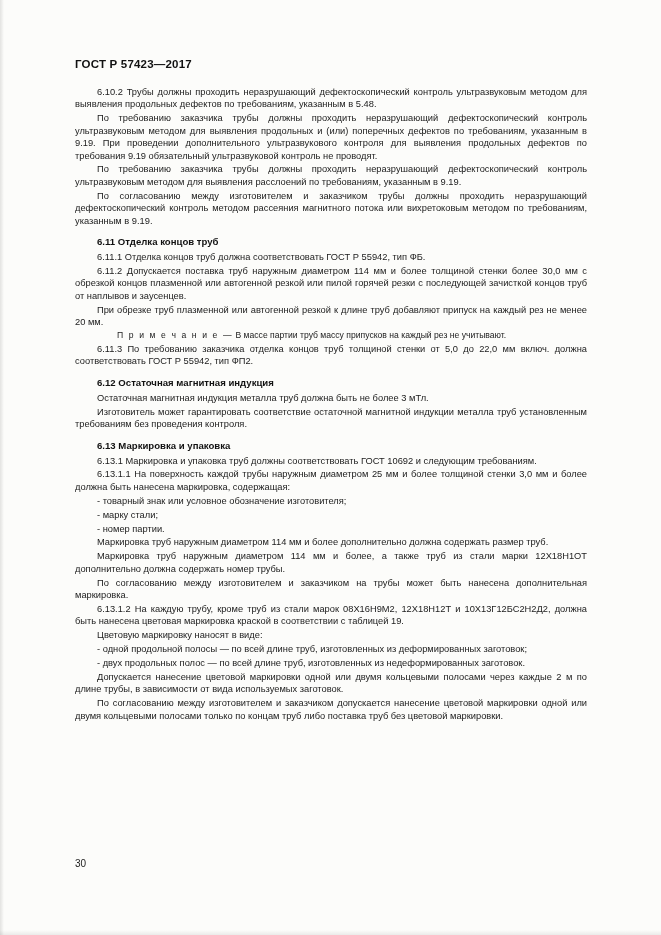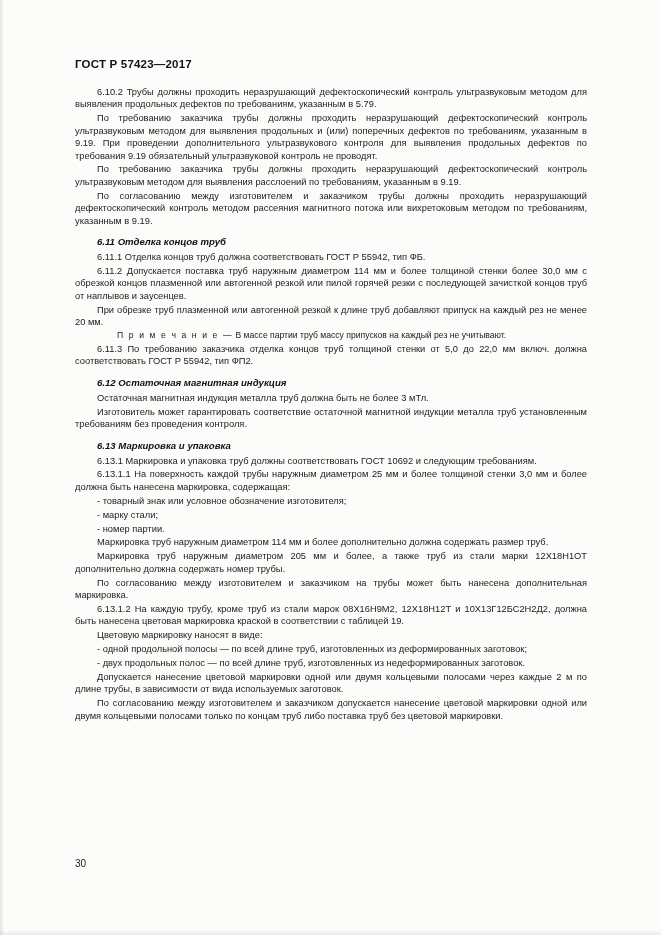--- a/index.html
+++ b/index.html
@@ -47,21 +47,20 @@
   }
   p.ind {
     text-indent: 22px;
   }
   h2.sec {
     font-size: 9.6px;
     font-weight: bold;
     margin: 9px 0 4px 0;
     text-indent: 22px;
     color: #111;
-    font-style: italic;
   }
   p.note {
     text-indent: 22px;
     font-size: 8.6px;
     line-height: 11.6px;
   }
   .sp-wide {
     letter-spacing: 1.6px;
     margin-left: 20px;
   }
@@ -96,21 +95,21 @@
 <body>
 
 <div class="page">
   <div class="sheet"></div>
   <div class="edge-shadow"></div>
   <div class="edge-shadow-b"></div>
 
   <div class="content">
     <div class="doc-header">ГОСТ Р 57423—2017</div>
 
-    <p class="ind">6.10.2  Трубы должны проходить неразрушающий дефектоскопический контроль ультразвуковым методом для выявления продольных дефектов по требованиям, указанным в 5.79.</p>
+    <p class="ind">6.10.2  Трубы должны проходить неразрушающий дефектоскопический контроль ультразвуковым методом для выявления продольных дефектов по требованиям, указанным в 5.48.</p>
     <p class="ind">По требованию заказчика трубы должны проходить неразрушающий дефектоскопический контроль ультразвуковым методом для выявления продольных и (или) поперечных дефектов по требованиям, указанным в 9.19. При проведении дополнительного ультразвукового контроля для выявления продольных дефектов по требования 9.19 обязательный ультразвуковой контроль не проводят.</p>
     <p class="ind">По требованию заказчика трубы должны проходить неразрушающий дефектоскопический контроль ультразвуковым методом для выявления расслоений по требованиям, указанным в 9.19.</p>
     <p class="ind">По согласованию между изготовителем и заказчиком трубы должны проходить неразрушающий дефектоскопический контроль методом рассеяния магнитного потока или вихретоковым методом по требованиям, указанным в 9.19.</p>
 
     <h2 class="sec">6.11  Отделка концов труб</h2>
 
     <p class="ind">6.11.1  Отделка концов труб должна соответствовать ГОСТ Р 55942, тип ФБ.</p>
     <p class="ind">6.11.2  Допускается поставка труб наружным диаметром 114 мм и более толщиной стенки более 30,0 мм с обрезкой концов плазменной или автогенной резкой или пилой горячей резки с последующей зачисткой концов труб от наплывов и заусенцев.</p>
     <p class="ind">При обрезке труб плазменной или автогенной резкой к длине труб добавляют припуск на каждый рез не менее 20 мм.</p>
 
@@ -124,21 +123,21 @@
     <p class="ind">Изготовитель может гарантировать соответствие остаточной магнитной индукции металла труб установленным требованиям без проведения контроля.</p>
 
     <h2 class="sec">6.13  Маркировка и упаковка</h2>
 
     <p class="ind">6.13.1  Маркировка и упаковка труб должны соответствовать ГОСТ 10692 и следующим требованиям.</p>
     <p class="ind">6.13.1.1  На поверхность каждой трубы наружным диаметром 25 мм и более толщиной стенки 3,0 мм и более должна быть нанесена маркировка, содержащая:</p>
     <p class="list">- товарный знак или условное обозначение изготовителя;</p>
     <p class="list">- марку стали;</p>
     <p class="list">- номер партии.</p>
     <p class="ind">Маркировка труб наружным диаметром 114 мм и более дополнительно должна содержать размер труб.</p>
-    <p class="ind">Маркировка труб наружным диаметром 205 мм и более, а также труб из стали марки 12Х18Н1ОТ дополнительно должна содержать номер трубы.</p>
+    <p class="ind">Маркировка труб наружным диаметром 114 мм и более, а также труб из стали марки 12Х18Н1ОТ дополнительно должна содержать номер трубы.</p>
     <p class="ind">По согласованию между изготовителем и заказчиком на трубы может быть нанесена дополнительная маркировка.</p>
     <p class="ind">6.13.1.2  На каждую трубу, кроме труб из стали марок 08Х16Н9М2, 12Х18Н12Т и 10Х13Г12БС2Н2Д2, должна быть нанесена цветовая маркировка краской в соответствии с таблицей 19.</p>
     <p class="ind">Цветовую маркировку наносят в виде:</p>
     <p class="list">- одной продольной полосы — по всей длине труб, изготовленных из деформированных заготовок;</p>
     <p class="list">- двух продольных полос — по всей длине труб, изготовленных из недеформированных заготовок.</p>
     <p class="ind">Допускается нанесение цветовой маркировки одной или двумя кольцевыми полосами через каждые 2 м по длине трубы, в зависимости от вида используемых заготовок.</p>
     <p class="ind">По согласованию между изготовителем и заказчиком допускается нанесение цветовой маркировки одной или двумя кольцевыми полосами только по концам труб либо поставка труб без цветовой маркировки.</p>
   </div>
 
   <div class="page-number">30</div>

